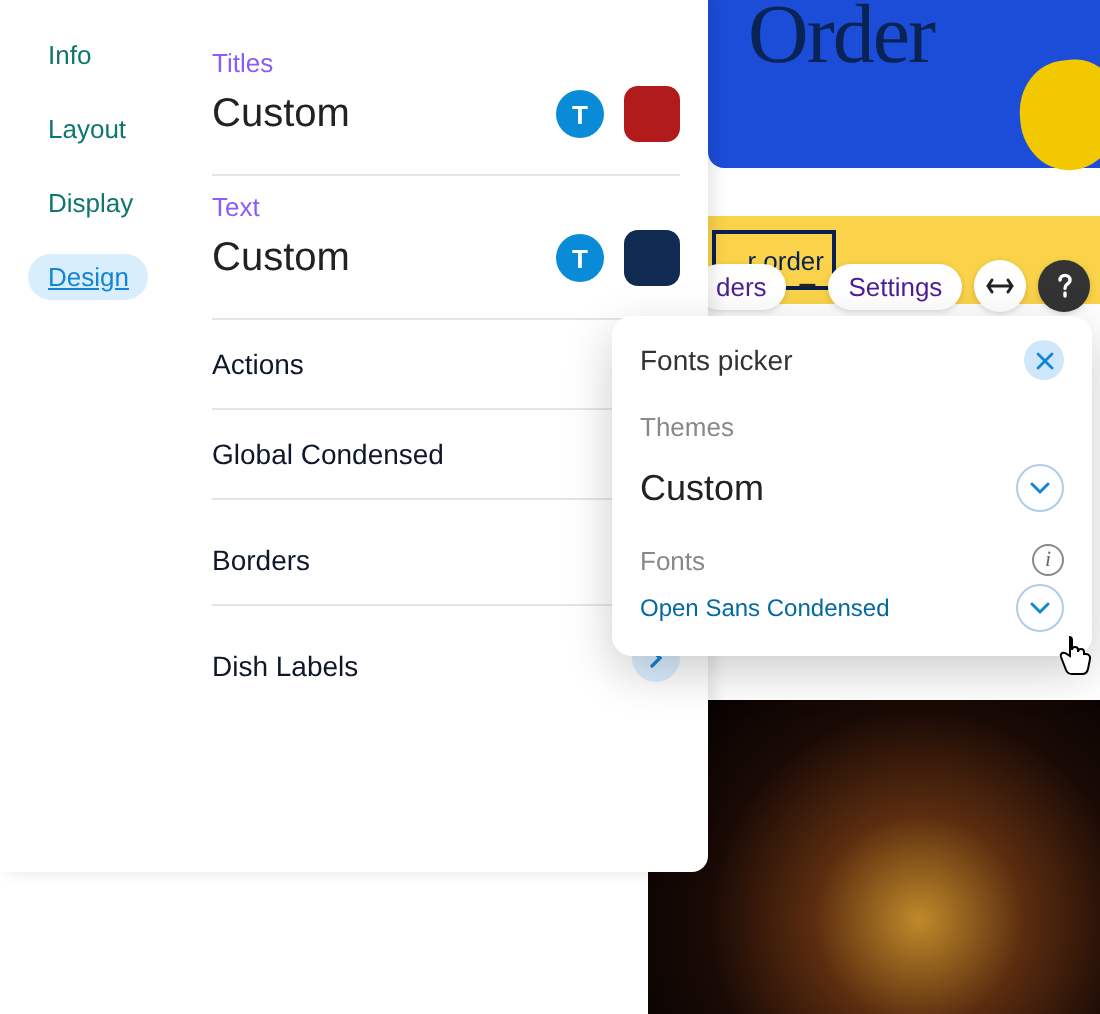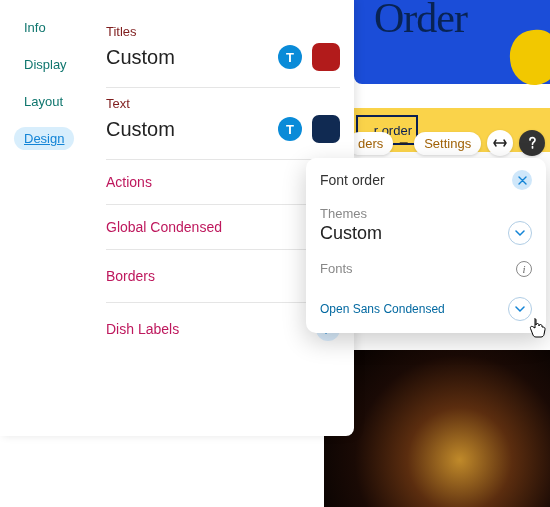--- a/index.html
+++ b/index.html
@@ -7,61 +7,61 @@
 
 .bg-area { position: absolute; left: 354px; top: 0; right: 0; bottom: 0; }
 .bg-blue { position: absolute; left: 0; top: 0; right: 0; height: 84px; background: #1b4dd8; border-bottom-left-radius: 8px; }
 .bg-title { position: absolute; left: 20px; top: -6px; font-size: 42px; color: #082354; font-family: Georgia, serif; letter-spacing: -1px; }
 .bg-lemon { position: absolute; right: -10px; top: 30px; width: 50px; height: 55px; background: #f2c800; border-radius: 50% 45% 55% 50%; transform: rotate(-5deg); }
 .bg-yellow-bar { position: absolute; left: 0; top: 108px; right: 0; height: 44px; background: #fad34a; }
 .bg-order-btn { position: absolute; top: 115px; left: 2px; background: #fad34a; border: 2px solid #0a1f52; color: #0a1f52; width: 62px; height: 30px; display: flex; align-items: center; justify-content: flex-end; padding-right: 4px; font-size: 13px; font-weight: 500; }
 .bg-drink { position: absolute; top: 350px; left: -30px; right: 0; bottom: 0; background: radial-gradient(circle at 60% 70%, #c08a2a 0%, #5b2d0f 30%, #1a0a05 60%, #000 100%); }
 
 .toolbar-pills { position: absolute; left: 348px; top: 130px; display: flex; gap: 6px; align-items: center; }
-.pill { background: #fff; border-radius: 18px; padding: 4px 10px; font-size: 13px; color: #a16207; box-shadow: 0 1px 3px rgba(0,0,0,0.15); }
+.pill { background: #fff; border-radius: 18px; padding: 4px 10px; font-size: 13px; color: #4c1d95; box-shadow: 0 1px 3px rgba(0,0,0,0.15); }
 .pill-dash { color: #222; font-weight: 700; }
 .round-btn { width: 26px; height: 26px; border-radius: 50%; background: #fff; display: flex; align-items: center; justify-content: center; font-size: 14px; box-shadow: 0 1px 3px rgba(0,0,0,0.15); }
 .round-btn.dark { background: #333; color: #fff; }
 
 .panel { position: absolute; left: 0; top: 0; width: 354px; height: 436px; background: #fff; box-shadow: 3px 0 8px rgba(0,0,0,0.1); border-bottom-right-radius: 8px; padding: 0; }
 .panel-header { display: flex; align-items: center; justify-content: space-between; padding: 14px 16px 6px 22px; }
 .panel-title { font-size: 18px; font-weight: 700; color: #222; }
 .panel-hdr-icons { display: flex; gap: 14px; align-items: center; }
 .ic { width: 16px; height: 16px; display: inline-flex; align-items: center; justify-content: center; color: #222; }
 
 .panel-body { display: flex; padding-top: 6px; }
 .tabs { width: 88px; padding: 10px 0 0 14px; display: flex; flex-direction: column; gap: 14px; align-items: flex-start; }
 .tab { font-size: 13px; color: #0f766e; padding: 4px 10px; border-radius: 14px; cursor: pointer; }
 .tab.active { background: #d8eefc; color: #1384d6; text-decoration: underline; }
 
 .sections { flex: 1; padding: 10px 14px 0 18px; display: flex; flex-direction: column; }
 .sec { padding: 8px 0 16px 0; border-bottom: 1px solid #e5e5e5; }
 .sec:last-child { border-bottom: none; }
-.sec-label { font-size: 13px; color: #7f1d1d; margin-bottom: 4px; }
+.sec-label { font-size: 13px; color: #8b5cf6; margin-bottom: 4px; }
 .sec-value { font-size: 20px; color: #222; display: flex; align-items: center; justify-content: space-between; }
 .val-text { flex: 1; }
-.sec-row { display: flex; align-items: center; justify-content: space-between; font-size: 14px; color: #be185d; padding: 14px 0; border-bottom: 1px solid #e5e5e5; }
+.sec-row { display: flex; align-items: flex-end; justify-content: space-between; font-size: 14px; color: #0f172a; padding: 14px 0; border-bottom: 1px solid #e5e5e5; }
 .sec-row:last-child { border-bottom: none; }
 
 .circle-t { width: 24px; height: 24px; border-radius: 50%; background: #0a8bd8; color: #fff; display: flex; align-items: center; justify-content: center; font-size: 13px; font-weight: 700; }
 .swatch { width: 28px; height: 28px; border-radius: 7px; margin-left: 10px; }
 .sw-red { background: #b21b1b; }
 .sw-navy { background: #102a52; }
 .sw-navy-sm { width: 24px; height: 24px; }
 .chev-circle { width: 24px; height: 24px; border-radius: 50%; background: #dcefff; color: #1384d6; display: flex; align-items: center; justify-content: center; }
 
 .font-picker { position: absolute; left: 306px; top: 158px; width: 240px; background: #fff; border-radius: 10px; box-shadow: 0 8px 24px rgba(0,0,0,0.2); padding: 12px 14px; z-index: 20; }
 .fp-head { display: flex; justify-content: space-between; align-items: center; margin-bottom: 16px; }
 .fp-title { font-size: 14px; color: #333; }
 .fp-close { width: 20px; height: 20px; border-radius: 50%; background: #cfe7fa; color: #1384d6; display: flex; align-items: center; justify-content: center; font-size: 11px; }
-.fp-label { font-size: 13px; color: #888; margin-bottom: 0; }
+.fp-label { font-size: 13px; color: #888; margin-bottom: 11px; }
 .fp-val-row { display: flex; justify-content: space-between; align-items: center; margin-bottom: 16px; }
 .fp-theme-val { font-size: 18px; color: #222; }
 .fp-dd { width: 24px; height: 24px; border-radius: 50%; border: 1px solid #b0cde5; color: #1384d6; display: flex; align-items: center; justify-content: center; }
-.fp-fonts-hdr { display: flex; justify-content: space-between; align-items: flex-start; margin-bottom: 20px; }
+.fp-fonts-hdr { display: flex; justify-content: space-between; align-items: center; margin-bottom: 4px; }
 .fp-info { width: 16px; height: 16px; border: 1px solid #888; border-radius: 50%; color: #666; display: flex; align-items: center; justify-content: center; font-size: 11px; font-style: italic; font-family: Georgia, serif; }
 .fp-font-val { font-size: 12px; color: #0369a1; font-stretch: condensed; }
 
 .cursor { position: absolute; left: 529px; top: 318px; z-index: 30; pointer-events: none; }
 
 svg { display: block; }
 </style>
 </head>
 <body>
 
@@ -88,22 +88,22 @@
     <svg width="9" height="14" viewBox="0 0 9 14">
         <path d="M2 4c0-1.3 1-2.3 2.5-2.3S7 2.7 7 4c0 1-0.7 1.6-1.5 2.2C4.8 6.7 4.5 7.2 4.5 8.2M4.5 10.5v1.5" stroke="#fff" stroke-width="1.7" fill="none" stroke-linecap="round"></path>
       </svg>
   </div>
 </div>
 
 <div class="panel">
   <div class="panel-body">
     <div class="tabs">
       <div class="tab">Info</div>
+      <div class="tab">Layout</div>
       <div class="tab">Display</div>
-      <div class="tab">Layout</div>
       <div class="tab active">Design</div>
     </div>
     <div class="sections">
       <div class="sec">
         <div class="sec-label">Titles</div>
         <div class="sec-value">
           <span class="val-text">Custom</span>
           <span class="circle-t">T</span>
           <span class="swatch sw-red"></span>
         </div>
@@ -133,21 +133,21 @@
               <path d="M2 1l4 4-4 4" stroke="#1384d6" stroke-width="1.6" fill="none" stroke-linecap="round"></path>
             </svg>
         </span>
       </div>
     </div>
   </div>
 </div>
 
 <div class="font-picker">
   <div class="fp-head">
-    <span class="fp-title">Font order</span>
+    <span class="fp-title">Fonts picker</span>
     <span class="fp-close">
       <svg width="9" height="9" viewBox="0 0 9 9">
           <path d="M1 1l7 7M8 1L1 8" stroke="#1384d6" stroke-width="1.4" stroke-linecap="round"></path>
         </svg>
     </span>
   </div>
   <div class="fp-label">Themes</div>
   <div class="fp-val-row">
     <span class="fp-theme-val">Custom</span>
     <span class="fp-dd">

